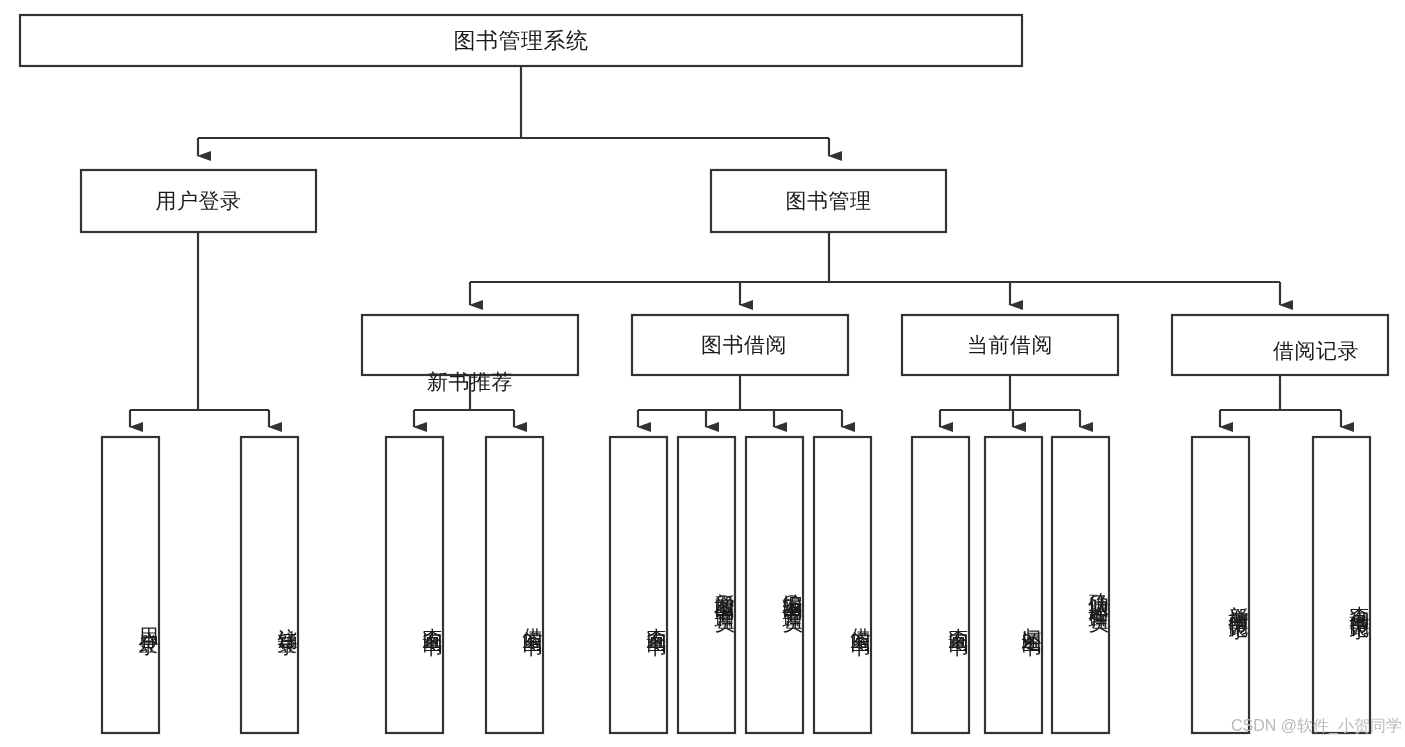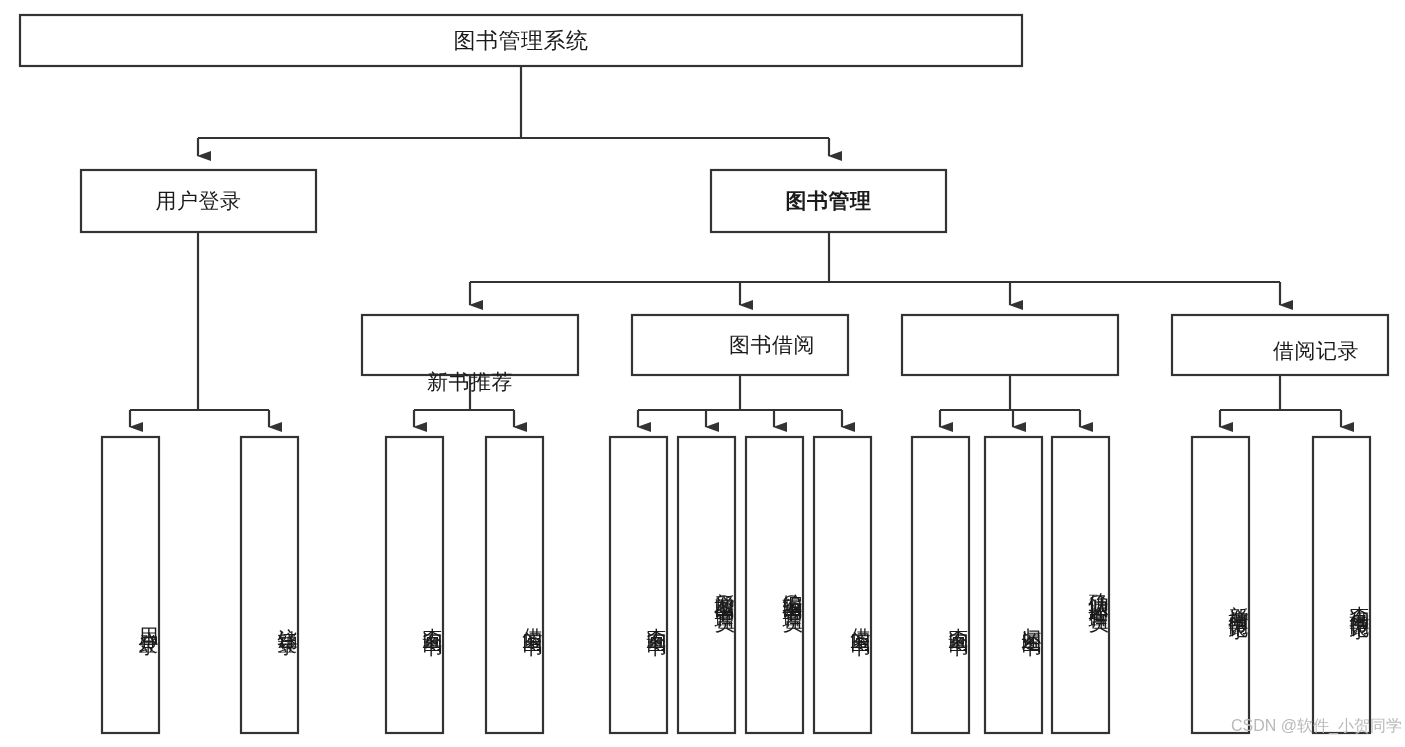--- a/index.html
+++ b/index.html
@@ -153,26 +153,27 @@
     <rect class="node-box" x="985" y="437" width="57" height="296"></rect>
     <rect class="node-box" x="1052" y="437" width="57" height="296"></rect>
     <rect class="node-box" x="1192" y="437" width="57" height="296"></rect>
     <rect class="node-box" x="1313" y="437" width="57" height="296"></rect>
   </svg>
 
   <div class="node-label label-title" style="left:20px; top:15px; width:1002px; height:51px;">图书管理系统</div>
 
   <div class="node-label label-h" style="left:81px; top:170px; width:235px; height:62px;">用户登录</div>
 
-  <div class="node-label label-h" style="left:711px; top:170px; width:235px; height:62px;font-weight:bold;">图书管理</div>
+  <div class="node-label label-h" style="left:711px; top:170px; width:235px; height:62px;">图书管理</div>
 
   <div class="node-label label-h" style="left:362px; top:315px; width:216px; height:60px;margin-top:37px;">新书推荐</div>
 
-  <div class="node-label label-h" style="left:664px; top:315px; width:216px; height:60px;">图书借阅</div>
-
+  <div class="node-label label-h" style="left:636px; top:315px; width:216px; height:60px;">图书借阅</div>
+
+  <div class="node-label label-h" style="left:902px; top:315px; width:216px; height:60px;">当前借阅</div>
 
   <div class="node-label label-h" style="left:1172px; top:315px; width:216px; height:72px;padding-left:36px;">借阅记录</div>
 
   <div class="node-label label-v" style="left:102px; top:499px; width:57px; height:234px;">用户登录</div>
 
   <div class="node-label label-v" style="left:241px; top:499px; width:57px; height:234px;">注销登录</div>
 
   <div class="node-label label-v" style="left:386px; top:499px; width:57px; height:234px;">查询图书</div>
 
   <div class="node-label label-v" style="left:486px; top:499px; width:57px; height:234px;">借阅图书</div>

